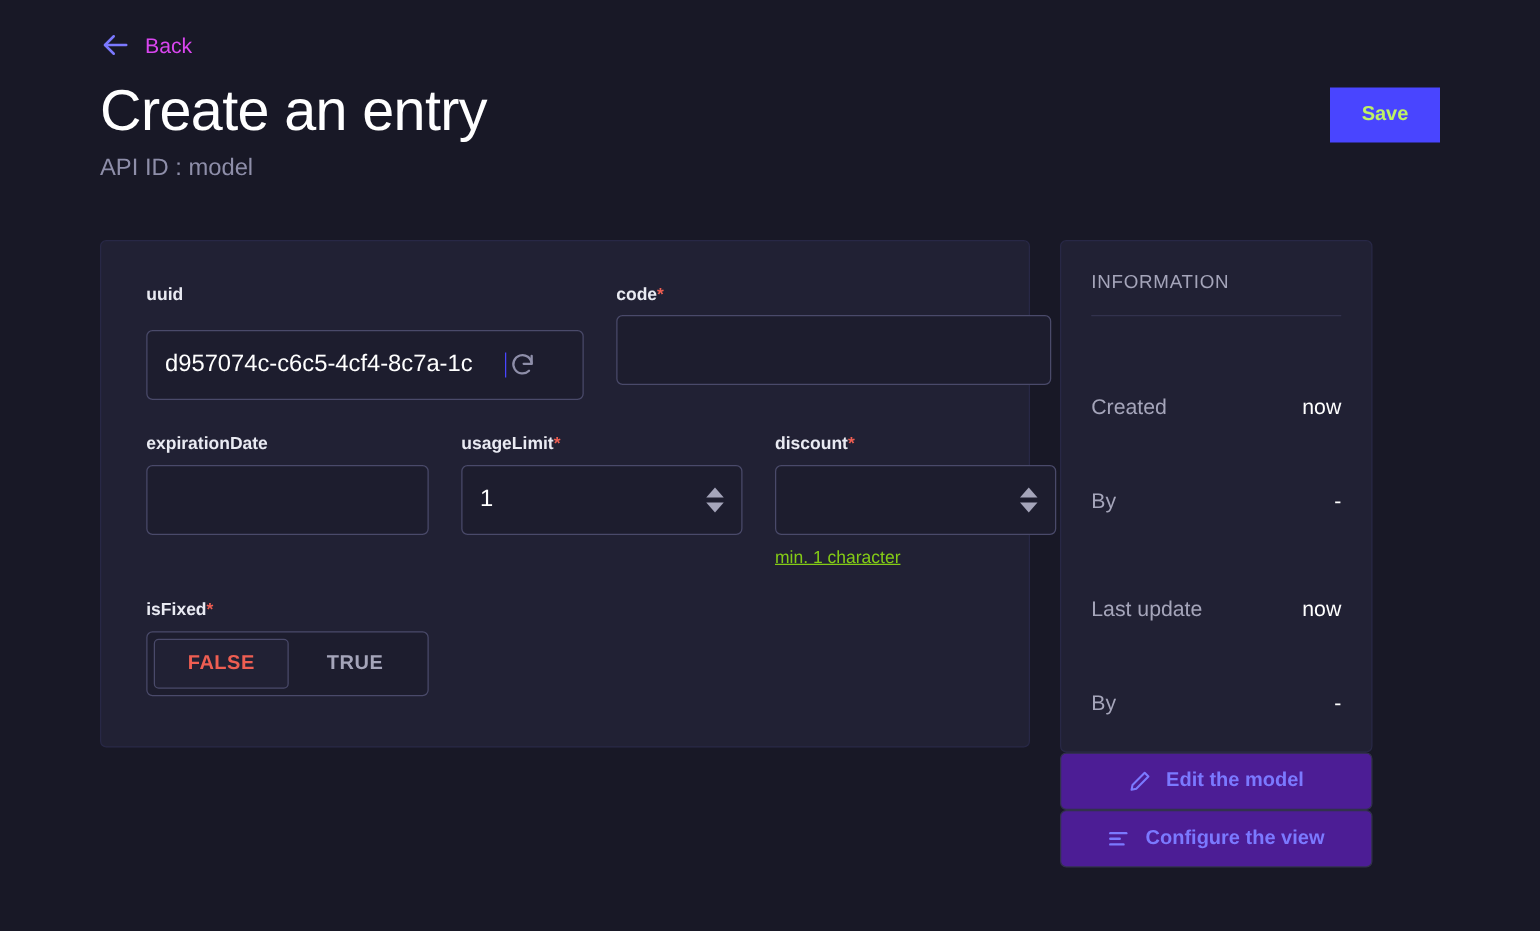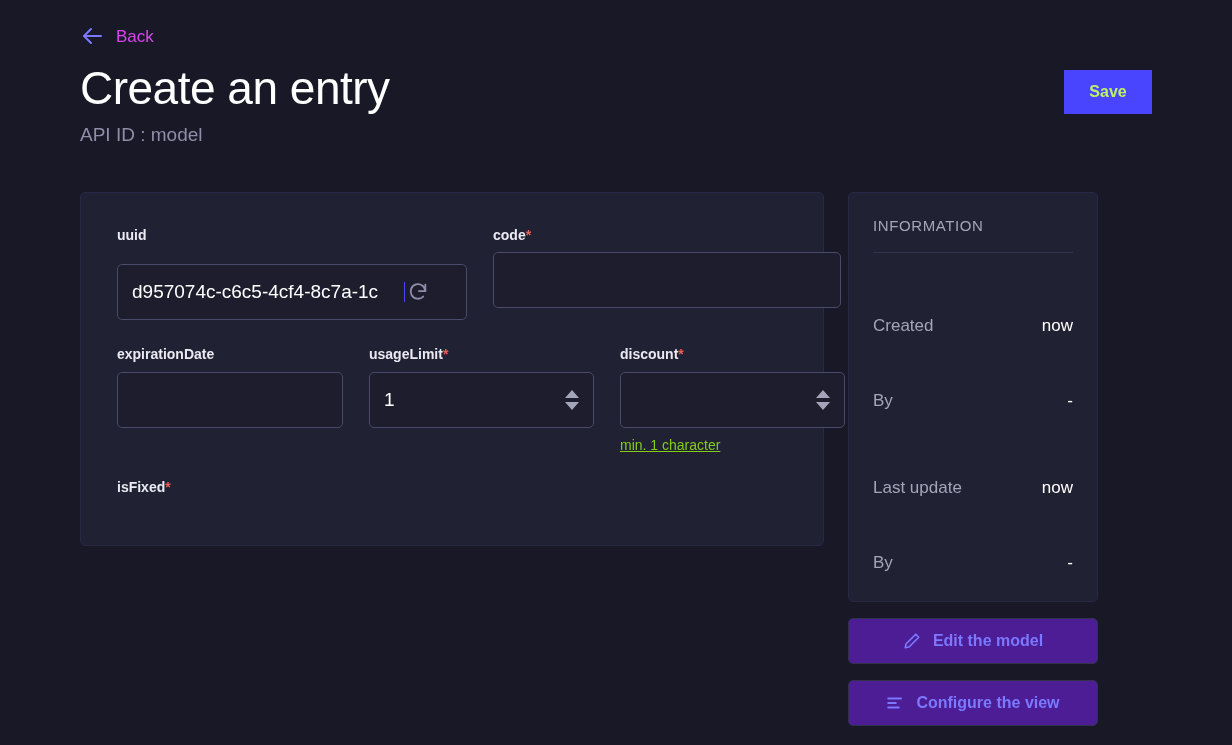--- a/index.html
+++ b/index.html
@@ -87,21 +87,21 @@
     background: #212134;
     border: 1px solid #282846;
     border-radius: 5px;
     padding: 34px 36px 40px 36px;
   }
 
   .side-col {
     width: 250px;
     display: flex;
     flex-direction: column;
-    gap: 16px;
+    gap: 0;
   }
 
   
   .field-row {
     display: flex;
     gap: 26px;
     margin-bottom: 26px;
   }
   .field-row:last-child { margin-bottom: 0; }
 
@@ -354,20 +354,24 @@
           </div>
           <div class="hint">min. 1 character</div>
         </div>
       </div>
 
       <div class="field-row">
         <div class="field">
           <div class="field-label">
             <span>isFixed</span><span class="req">*</span>
           </div>
+          <div class="bool-wrap">
+            <span class="bool-opt selected">FALSE</span>
+            <span class="bool-opt unselected">TRUE</span>
+          </div>
         </div>
       </div>
 
     </div>
 
     <div class="side-col">
 
       <div class="info-card">
         <div class="info-title">INFORMATION</div>
         <div class="info-list">

